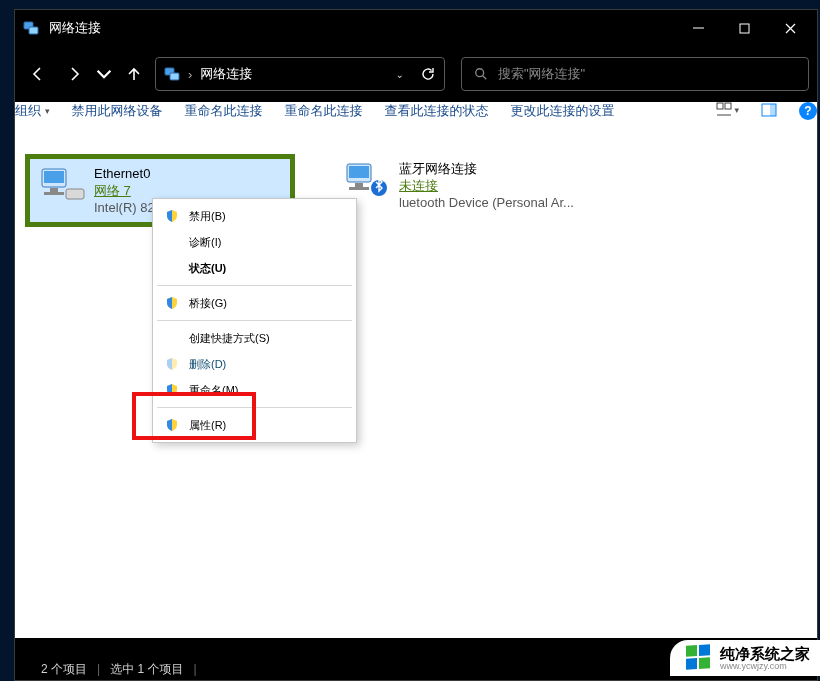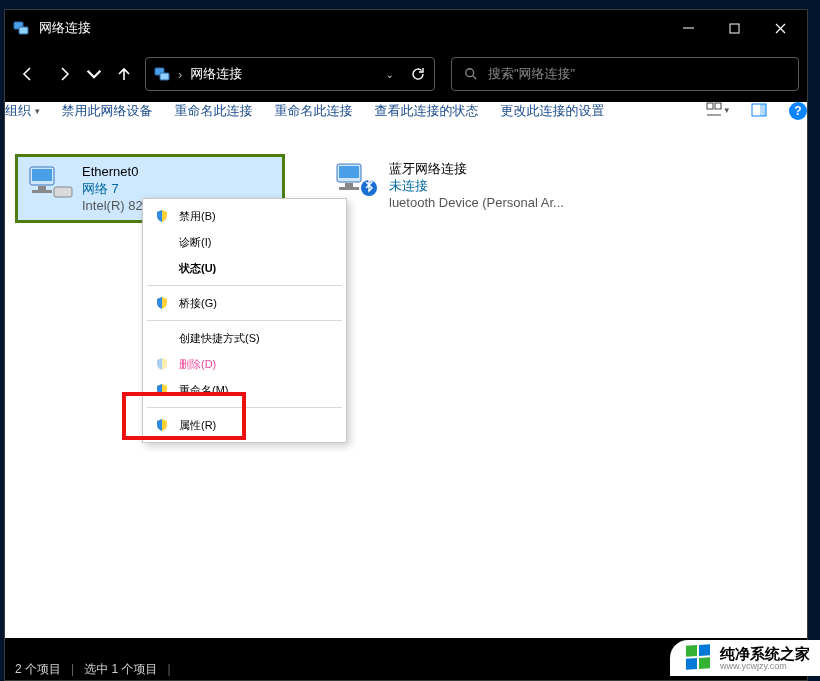--- a/index.html
+++ b/index.html
@@ -1,53 +1,53 @@
 <!DOCTYPE html>
 <html><head>
 <meta charset="utf-8">
 <style>
   *{box-sizing:border-box;margin:0;padding:0;font-family:"Segoe UI","Microsoft YaHei",sans-serif;}
   body{width:820px;height:681px;overflow:hidden;background:#010a18;}
   .outer{position:absolute;inset:0;background:#02152d;}
-  .window{position:absolute;left:4px;top:9px;width:804px;height:672px;background:#000;border:1px solid #3a3a3a;}
+  .window{position:absolute;left:14px;top:9px;width:804px;height:672px;background:#000;border:1px solid #3a3a3a;}
   .titlebar{height:36px;display:flex;align-items:center;padding:0 4px 0 8px;color:#fff;background:#000;}
   .titlebar .sys-ico{width:16px;height:16px;margin-right:10px;}
   .titlebar .title{font-size:13px;flex:1;}
   .wbtn{width:46px;height:36px;display:flex;align-items:center;justify-content:center;color:#fff;}
   .wbtn svg{width:11px;height:11px;}
   .navrow{height:56px;display:flex;align-items:center;padding:0 8px;gap:6px;}
   .navicon{width:30px;height:32px;display:flex;align-items:center;justify-content:center;color:#fff;}
   .navicon svg{width:16px;height:16px;}
   .addrbox{flex:0 0 290px;height:34px;border:1px solid #5a5a5a;border-radius:4px;display:flex;align-items:center;gap:8px;padding:0 8px;color:#fff;font-size:13px;}
   .addrbox .nicon{width:16px;height:16px;}
   .addrbox .chev{margin-left:auto;color:#ccc;font-size:10px;}
   .addrbox .ref{margin-left:8px;color:#fff;}
   .searchbox{flex:1;height:34px;border:1px solid #5a5a5a;border-radius:4px;display:flex;align-items:center;gap:10px;padding:0 12px;color:#888;font-size:13px;margin-left:10px;}
   .cmdbar{height:46px;background:#fff;display:flex;align-items:flex-start;padding:0 0;gap:22px;color:#0a3e78;font-size:13px;}
   .cmdbar .lk{color:#1a4b8c;display:flex;align-items:center;gap:4px;cursor:default;}
   .cmdbar .spacer{flex:1;}
   .cmdbar .ric{color:#444;display:flex;align-items:center;}
   .cmdbar .help{width:18px;height:18px;border-radius:50%;background:#0a84ff;color:#fff;display:flex;align-items:center;justify-content:center;font-size:12px;font-weight:bold;}
   .content{position:relative;background:#fff;width:100%;height:490px;}
   .item{position:absolute;display:flex;gap:8px;padding:6px 8px;width:270px;}
-  .item.sel{background:#cde8ff;border:3px solid #4d7c0f;}
+  .item.sel{background:#cde8ff;border:5px solid #4d7c0f;}
   .neticon{width:48px;height:40px;flex:0 0 48px;}
   .itext{display:flex;flex-direction:column;font-size:13px;line-height:17px;}
   .itext .ln1{color:#000;}
-  .itext .ln2{color:#0369a1;}
+  .itext .ln2{color:#4d7c0f;text-decoration:underline;}
   .itext .ln3{color:#555;}
   .ctxmenu{position:absolute;left:137px;top:50px;width:205px;background:#fff;border:1px solid #c8c8c8;box-shadow:3px 3px 8px rgba(0,0,0,.2);padding:4px 2px;font-size:11px;color:#000;}
   .mi{height:26px;display:flex;align-items:center;padding:0 12px 0 10px;gap:10px;}
-  .mi.dim{color:#ec4899;}
+  .mi.dim{color:#0c4a6e;}
   .mi.bold{font-weight:600;}
   .shield{width:14px;height:14px;flex:0 0 14px;}
   .noic{width:14px;flex:0 0 14px;}
   .sep{height:1px;background:#d8d8d8;margin:4px 2px;}
   .redbox{position:absolute;left:117px;top:244px;width:124px;height:48px;border:4px solid #e11;z-index:5;}
-  .status{position:absolute;left:0;bottom:0;right:0;height:22px;background:#000;color:#d0d0d0;font-size:12px;display:flex;align-items:center;padding:0 10px;gap:10px;}
+  .status{position:absolute;left:0;bottom:0;right:0;height:22px;background:#000;color:#d0d0d0;font-size:12px;display:flex;align-items:center;padding:0 26px;gap:10px;}
   .status .vline{color:#666;}
   .watermark{position:absolute;right:0;bottom:5px;background:#fff;padding:4px 10px 4px 14px;border-radius:18px 0 0 0;display:flex;align-items:center;gap:8px;z-index:20;}
   .wm-logo{width:28px;height:28px;}
   .wm-txt{font-size:15px;font-weight:700;color:#000;line-height:1;}
   .wm-sub{font-size:9px;color:#888;}
 </style>
 </head>
 <body>
 
 <div class="outer">

